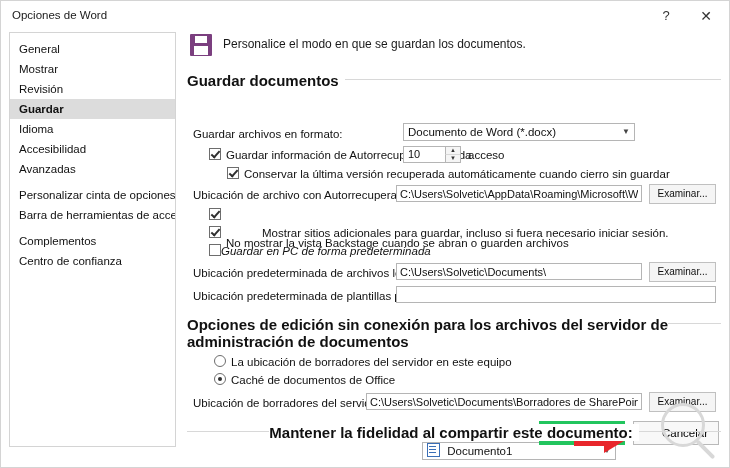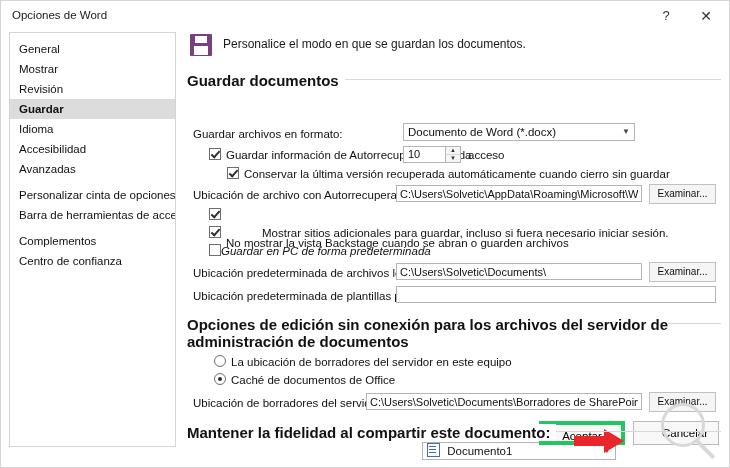--- a/index.html
+++ b/index.html
@@ -520,21 +520,21 @@
         <div class="rdo checked" style="left:27px; top:1px;"></div>
         <div class="lbl" style="left:44px; top:0px;">Caché de documentos de Office</div>
       </div>
 
       <div class="row" style="height:24px;">
         <div class="lbl" style="left:6px; top:3px;">Ubicación de borradores del servidor:</div>
         <input type="text" class="fld" style="left: 179px; top: 1px; width: 276px;" value="C:\Users\Solvetic\Documents\Borradores de SharePoint\">
         <div class="btn" style="left:462px; top:0px; width:67px;">Examinar...</div>
       </div>
 
-      <div class="group-head" style="margin-top:8px;">
+      <div class="group-head" style="margin-top:8px;text-align:center;">
         <span class="rule"></span>
         <span class="g-label">Mantener la fidelidad al compartir este documento:</span>
       </div>
 
       <div class="row" style="height:26px;">
         <div class="combo with-icon" style="left:235px; top:0px; width:194px;">
           <span class="doc-ic"></span>
           <span>Documento1</span>
           <span class="arrow">▼</span>
         </div>

